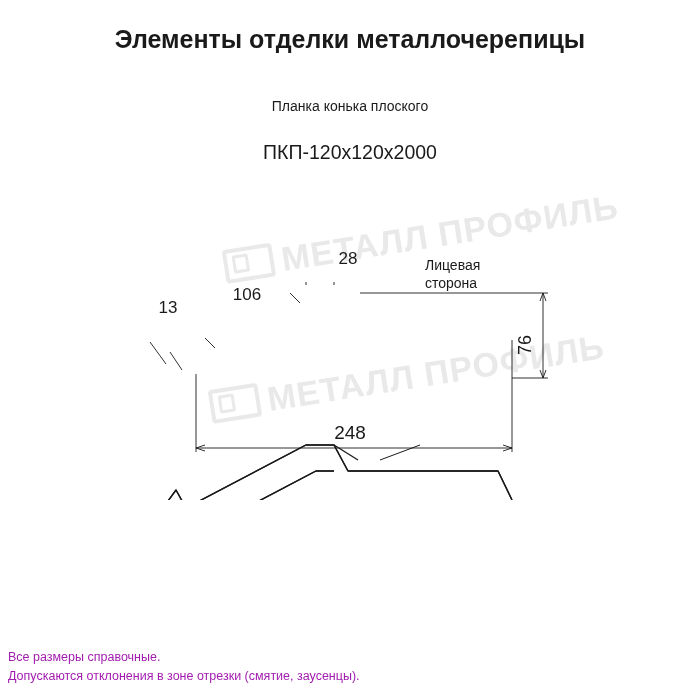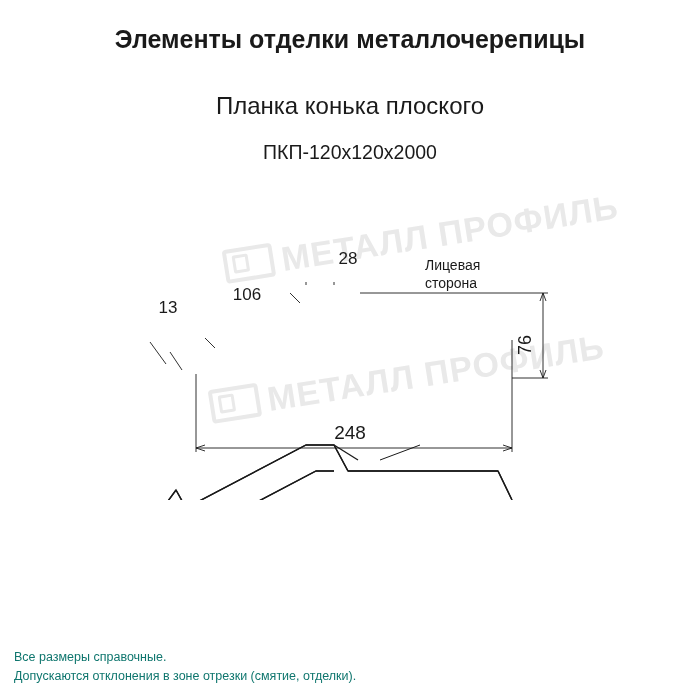--- a/index.html
+++ b/index.html
@@ -28,21 +28,21 @@
     text-align: center;
   }
   .main-title {
     font-size: 25px;
     font-weight: bold;
     letter-spacing: 0px;
     margin: 0;
     line-height: 34px;
   }
   .sub-title {
-    font-size: 24px;
+    font-size: 14px;
     font-weight: normal;
     margin: 0;
     line-height: 28px;
     padding-top: 36px;
   }
   .sub-title2 {
     font-size: 19.5px;
     font-weight: normal;
     margin: 12px;
     line-height: 28px;
@@ -53,25 +53,25 @@
     top: 160px;
     left: 0;
     width: 700px;
     height: 340px;
   }
   .drawing-area svg {
     display: block;
   }
   .footer {
     position: absolute;
-    left: 14px;
+    left: 8px;
     bottom: 14px;
     font-size: 12.5px;
     line-height: 19px;
-    color: #0f766e;
+    color: #a21caf;
   }
   .footer div {
     white-space: nowrap;
   }
   .wm {
     position: absolute;
     font-family: "Liberation Sans", sans-serif;
     font-weight: bold;
     color: #e9e9e9;
     font-size: 34px;
@@ -196,16 +196,16 @@
         <path d="M 196 288 L 205 285 M 196 288 L 205 291"></path>
         <path d="M 512 288 L 503 285 M 512 288 L 503 291"></path>
       </g>
       <text class="dim-text" x="350" y="279" font-size="19" text-anchor="middle">248</text>
 
     </svg>
   </div>
 
   <div class="footer">
     <div>Все размеры справочные.</div>
-    <div>Допускаются отклонения в зоне отрезки (смятие, отделки).</div>
+    <div>Допускаются отклонения в зоне отрезки (смятие, заусенцы).</div>
   </div>
 
 </div>
 
 </body></html>

